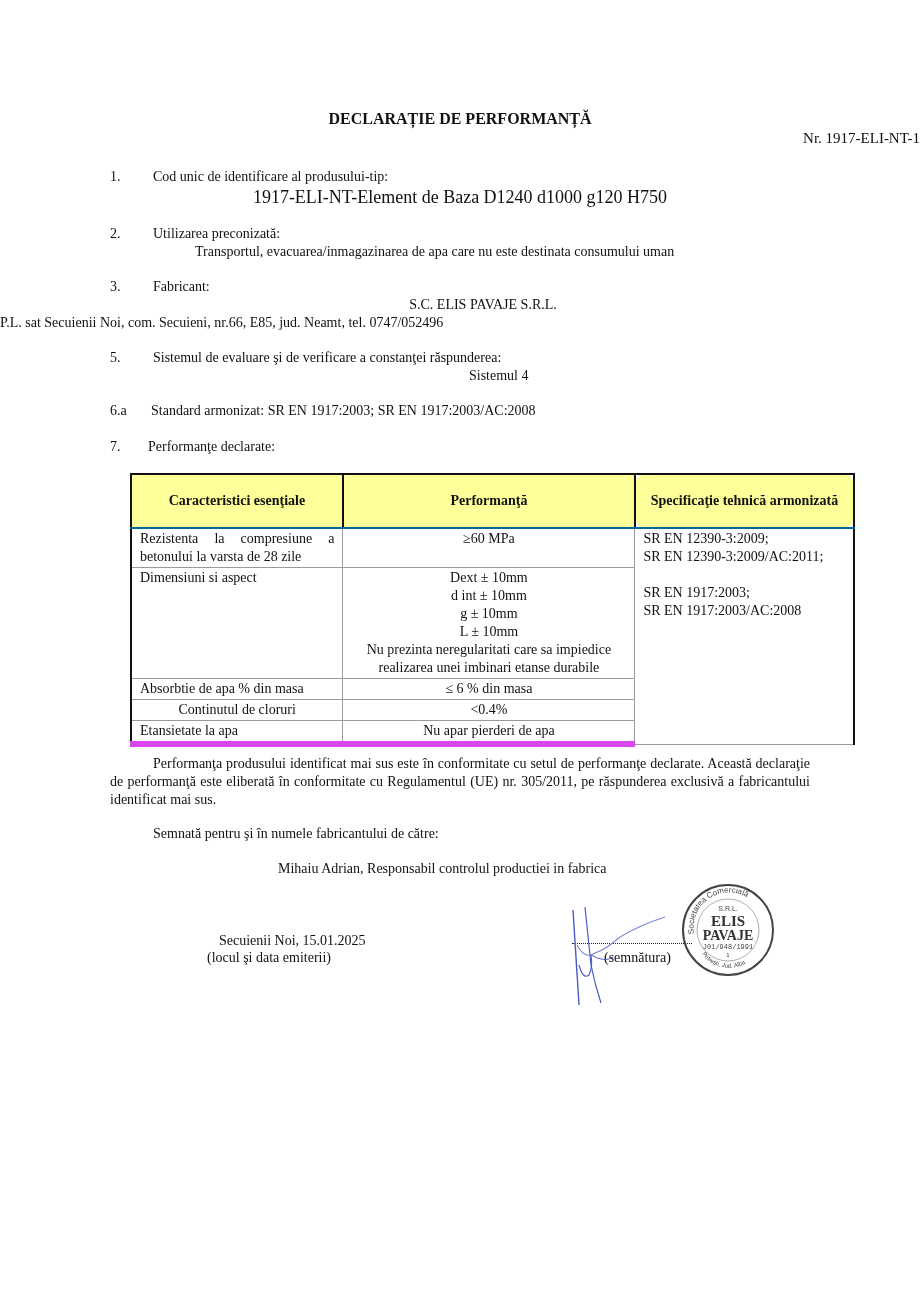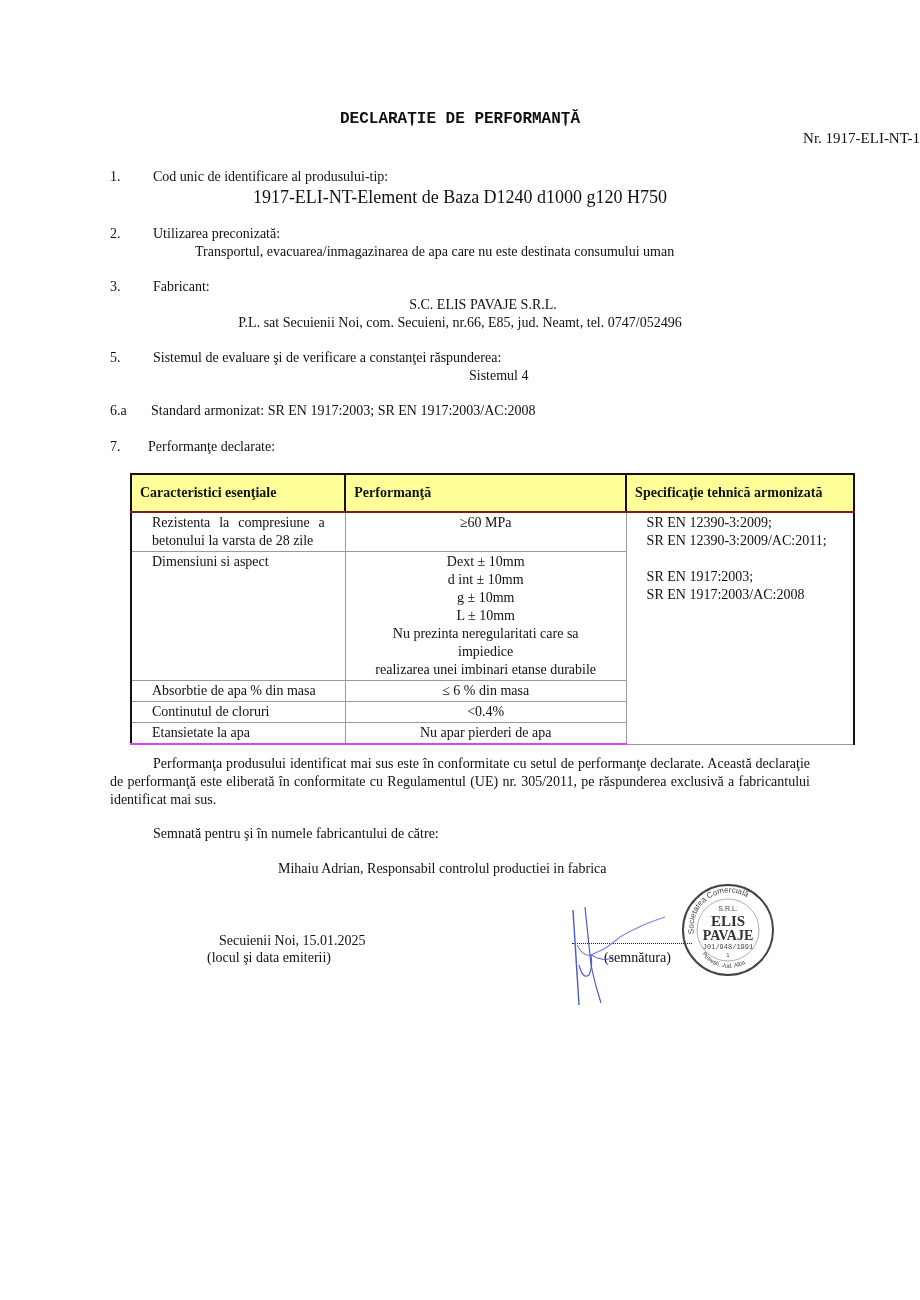--- a/index.html
+++ b/index.html
@@ -1,37 +1,37 @@
 <!DOCTYPE html>
 <html><head>
 <meta charset="utf-8">
 <style>
   html, body { margin:0; padding:0; background:#ffffff; }
   body { width:920px; height:1300px; position:relative; overflow:hidden;
          font-family:"Liberation Serif", serif; color:#111; font-size:14px; }
   .abs { position:absolute; white-space:nowrap; }
-  .title { left:0; width:920px; top:110px; text-align:center; font-weight:bold; font-size:16px;font-family:Liberation Mono, monospace; }
+  .title { left:0; width:920px; top:110px; text-align:center; font-weight:bold; font-size:16px; }
   .docnr { left:0; width:920px; top:130px; text-align:right; font-size:15px; }
   .num { left:110px; }
   .lbl { left:153px; }
   .big { font-size:18px; }
 
   table.perf { position:absolute; left:130px; top:473px; width:725px;
                border-collapse:collapse; font-size:14px; }
-  table.perf td, table.perf th { border:1px solid #9a9a9a; padding:1px 20px; vertical-align:top; line-height:18px; }
-  table.perf th { background:#ffff99; font-weight:bold; text-align:left; vertical-align:middle;
-                  border-top:2px solid #111; border-bottom:2px solid #7f1d1d; height:36px; padding:0 8px; }
+  table.perf td, table.perf th { border:1px solid #9a9a9a; padding:1px 8px; vertical-align:top; line-height:18px; }
+  table.perf th { background:#ffff99; font-weight:bold; text-align:center; vertical-align:middle;
+                  border-top:2px solid #111; border-bottom:2px solid #0369a1; height:36px; padding:8px 8px; }
   table.perf th:first-child, table.perf td.c1 { border-left:2px solid #111; }
-  table.perf th:last-child, table.perf td.c3 { border-right:2px solid #111; }
+  table.perf th:last-child, table.perf td.c3 { border-right:2px solid #111;border-radius:11px; }
   table.perf th + th { border-left:2px solid #111; }
   td.c1 { width:195px; text-align:justify; }
   td.c2 { width:276px; text-align:center; }
   td.c3 { width:202px; }
   td.c3 div { min-height:18px; }
-  table.perf tr:last-child td { border-bottom:2px solid #d946ef; }
+  table.perf tr:last-child td { border-bottom:6px solid #d946ef; }
 
   .para { left:110px; width:700px; top:755px; font-size:14px; line-height:18px;
           text-align:justify; white-space:normal; }
   .para .ind { display:inline-block; width:43px; }
 
   .sig-line { left:572px; top:943px; width:120px; border-bottom:1px dotted #222; height:0; }
   .stamp { left:680px; top:882px; width:96px; height:96px; }
   .signature { left:565px; top:905px; width:110px; height:105px; }
 </style>
 </head>
@@ -44,21 +44,21 @@
 <div class="abs lbl" style="top:169px">Cod unic de identificare al produsului-tip:</div>
 <div class="abs big" style="left:0;width:920px;text-align:center;top:187px">1917-ELI-NT-Element de Baza D1240 d1000 g120 H750</div>
 
 <div class="abs num" style="top:226px">2.</div>
 <div class="abs lbl" style="top:226px">Utilizarea  preconizată:</div>
 <div class="abs" style="left:195px;top:244px">Transportul, evacuarea/inmagazinarea de apa care nu este destinata consumului uman</div>
 
 <div class="abs num" style="top:279px">3.</div>
 <div class="abs lbl" style="top:279px">Fabricant:</div>
 <div class="abs" style="left:0;width:966px;text-align:center;top:297px">S.C. ELIS PAVAJE S.R.L.</div>
-<div class="abs" style="left:0;width:920px;text-align:center;top:315px">P.L. sat Secuienii Noi, com. Secuieni, nr.66, E85, jud. Neamt, tel. 0747/052496</div>
+<div class="abs" style="left:0;width:920px;top:315px">P.L. sat Secuienii Noi, com. Secuieni, nr.66, E85, jud. Neamt, tel. 0747/052496</div>
 
 <div class="abs num" style="top:350px">5.</div>
 <div class="abs lbl" style="top:350px">Sistemul de evaluare şi de verificare a constanţei răspunderea:</div>
 <div class="abs" style="left:469px;top:368px">Sistemul 4</div>
 
 <div class="abs num" style="top:403px">6.a</div>
 <div class="abs" style="left:151px;top:403px">Standard armonizat: SR EN 1917:2003; SR EN 1917:2003/AC:2008</div>
 
 <div class="abs num" style="top:439px">7.</div>
 <div class="abs" style="left:148px;top:439px">Performanţe declarate:</div>
@@ -92,21 +92,21 @@
       <div>L ± 10mm</div>
       <div>Nu prezinta neregularitati care sa impiedice</div>
       <div>realizarea unei imbinari etanse durabile</div>
     </td>
   </tr>
   <tr>
     <td class="c1" style="text-align:left">Absorbtie de apa % din masa</td>
     <td class="c2">≤ 6 % din masa</td>
   </tr>
   <tr>
-    <td class="c1" style="text-align:left">Continutul de cloruri</td>
+    <td class="c1" style="text-align:center">Continutul de cloruri</td>
     <td class="c2">&lt;0.4%</td>
   </tr>
   <tr>
     <td class="c1" style="text-align:left">Etansietate la apa</td>
     <td class="c2">Nu apar pierderi de apa</td>
   </tr>
 </tbody>
   </table>
 
 <div class="abs para"><span class="ind"></span><span>Performanţa produsului identificat mai sus este în conformitate cu setul de performanţe declarate. Această declaraţie de performanţă este eliberată în conformitate cu Regulamentul (UE) nr. 305/2011, pe răspunderea exclusivă a fabricantului identificat mai sus.</span></div>

